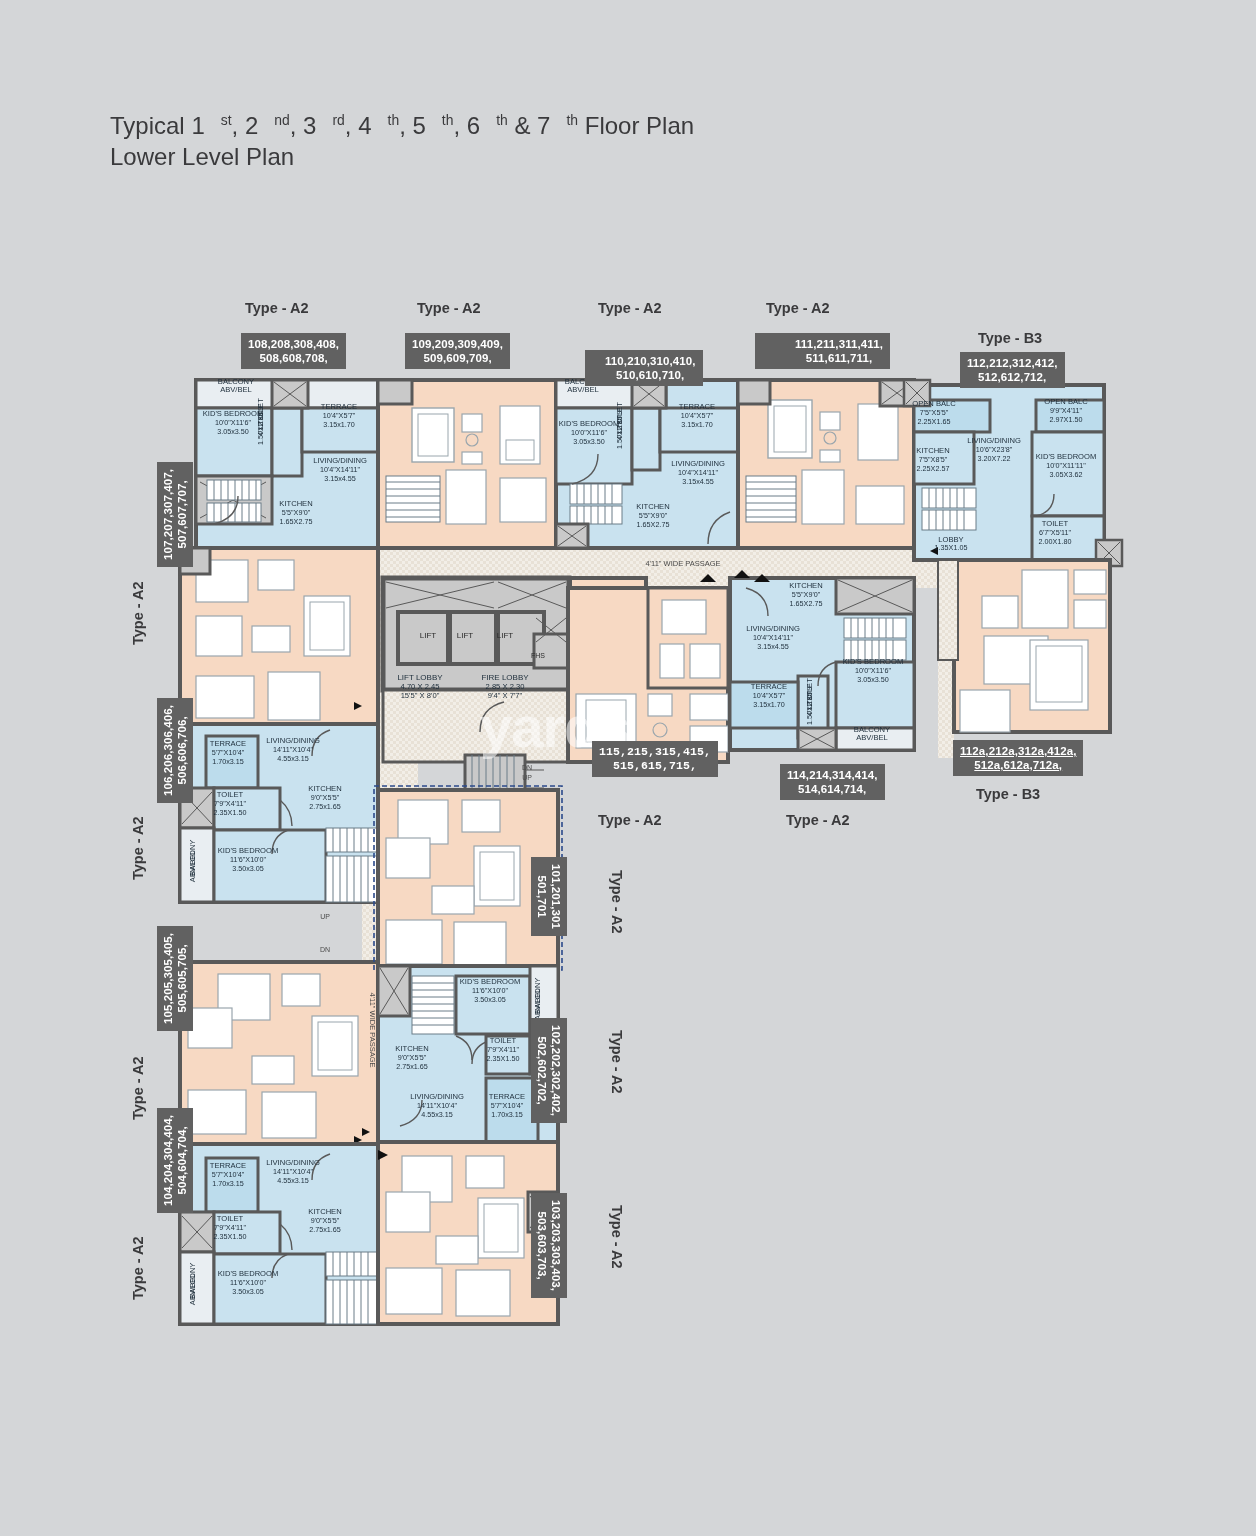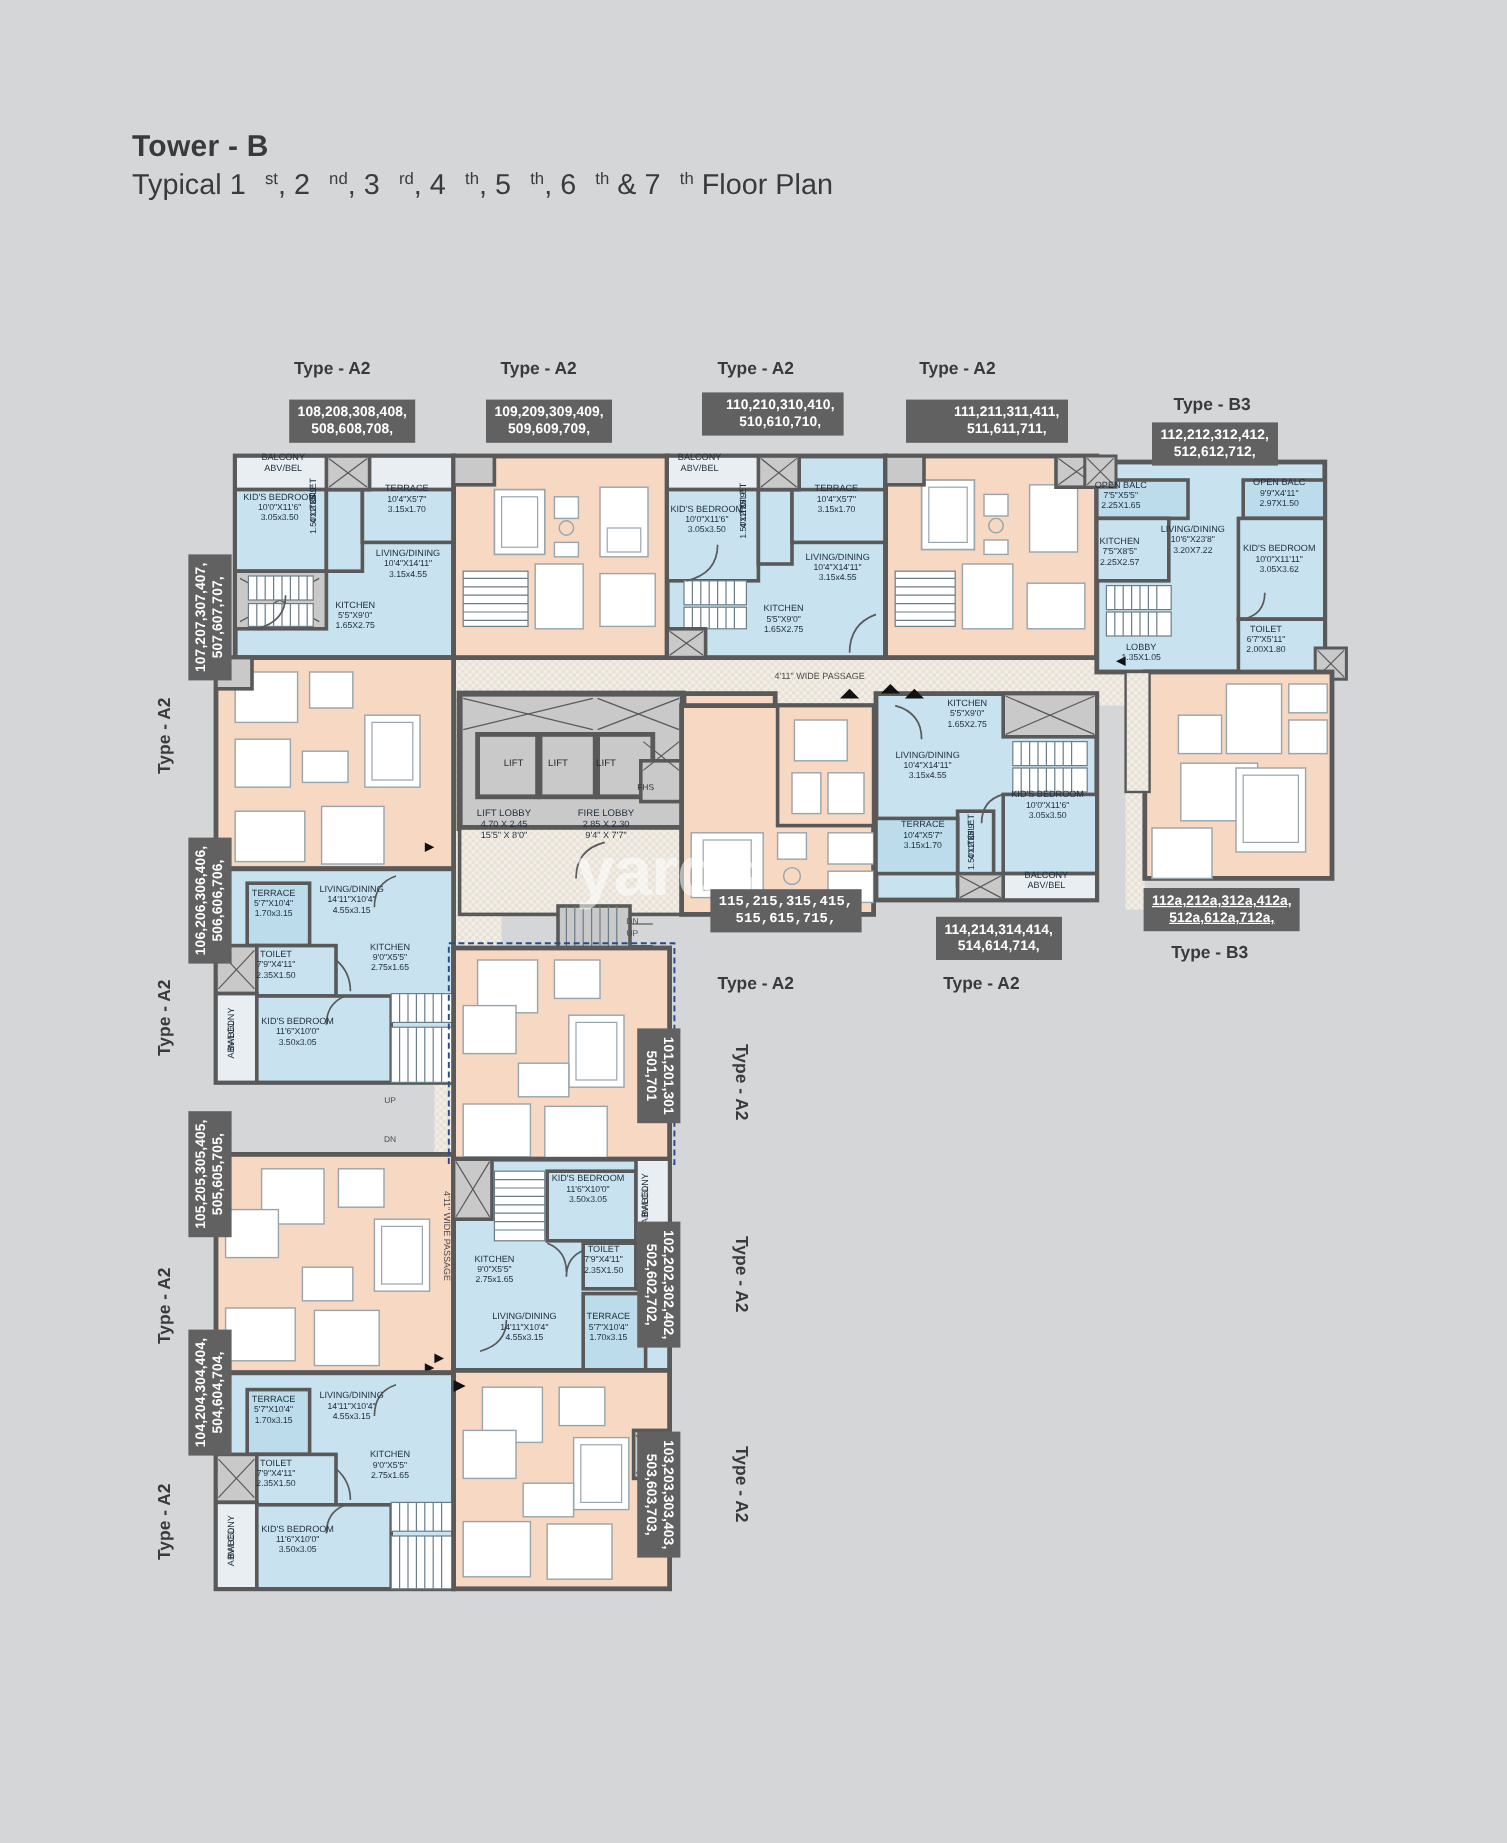--- a/index.html
+++ b/index.html
@@ -32,24 +32,24 @@
      line-height:.92;letter-spacing:-1px;pointer-events:none;}
   #watermark .w2{margin-left:10px;}
 
   
   text{font-family:"Liberation Sans", sans-serif;}
 </style>
 </head>
 <body>
 
 <div id="title-block">
-  <div class="t1">Tower - B</div>
   <div class="t2">
     <span>Typical </span><span id="floor-list"><span>1<sup>st</sup></span>, <span>2<sup>nd</sup></span>, <span>3<sup>rd</sup></span>, <span>4<sup>th</sup></span>, <span>5<sup>th</sup></span>, <span>6<sup>th</sup></span> &amp; <span>7<sup>th</sup></span></span><span> Floor Plan</span>
   </div>
+  <div class="t3">Lower Level Plan</div>
 </div>
 
 <div id="plan-wrap">
 <svg id="plan" viewBox="0 0 1256 1536" xmlns="http://www.w3.org/2000/svg">
   <defs>
     <pattern id="corr" width="6" height="6" patternUnits="userSpaceOnUse">
       <rect width="6" height="6" fill="#f2eee7"></rect>
       <rect width="3" height="3" fill="#e8e1d6"></rect>
       <rect x="3" y="3" width="3" height="3" fill="#e8e1d6"></rect>
     </pattern>
@@ -766,21 +766,21 @@
     <div class="type-lbl" style="left: 625px; top: 1030px; transform: rotate(90deg); transform-origin: left top;">Type - A2</div>
     <div class="type-lbl" style="left: 625px; top: 1205px; transform: rotate(90deg); transform-origin: left top;">Type - A2</div>
     <div class="unit-chip" style="left: 241px; top: 333px;">
       <div>108,208,308,408,</div>
       <div>508,608,708,</div>
     </div>
     <div class="unit-chip" style="left: 405px; top: 333px; text-align: center;">
       <div>109,209,309,409,</div>
       <div>509,609,709,</div>
     </div>
-    <div class="unit-chip" style="left: 585px; top: 327px; padding-left: 20px;">
+    <div class="unit-chip" style="left: 585px; top: 350px; padding-left: 20px;">
       <div>110,210,310,410,</div>
       <div>510,610,710,</div>
     </div>
     <div class="unit-chip" style="left: 755px; top: 333px; padding-left: 40px;">
       <div>111,211,311,411,</div>
       <div>511,611,711,</div>
     </div>
     <div class="unit-chip" style="left: 960px; top: 352px;">
       <div>112,212,312,412,</div>
       <div>512,612,712,</div>

